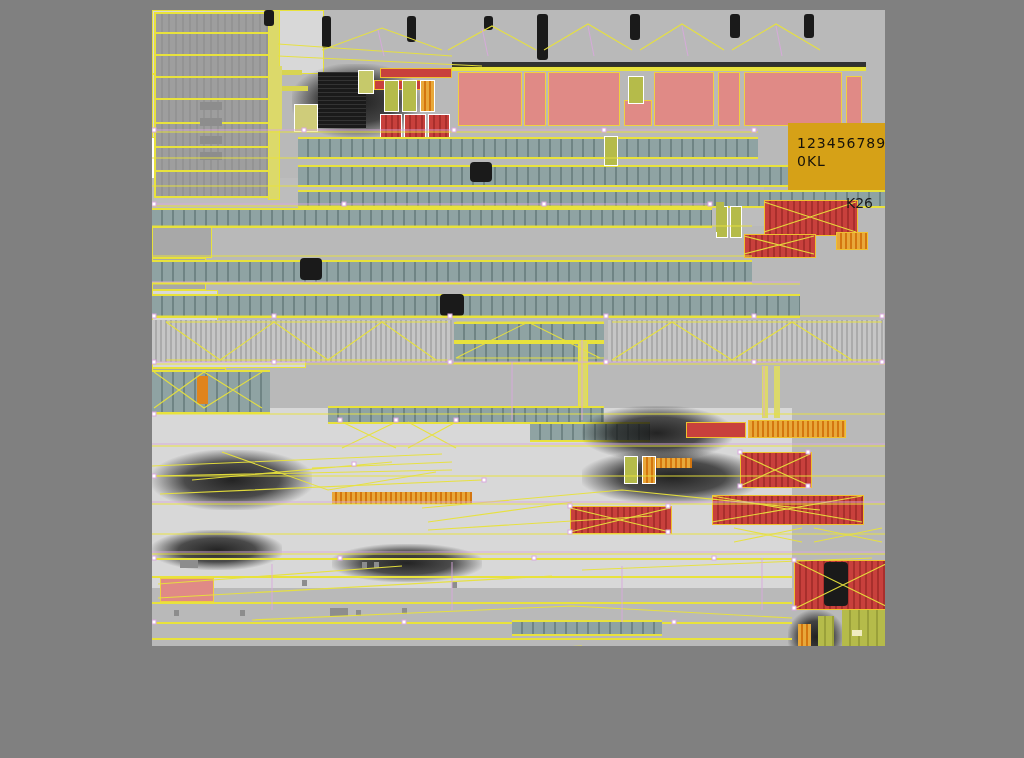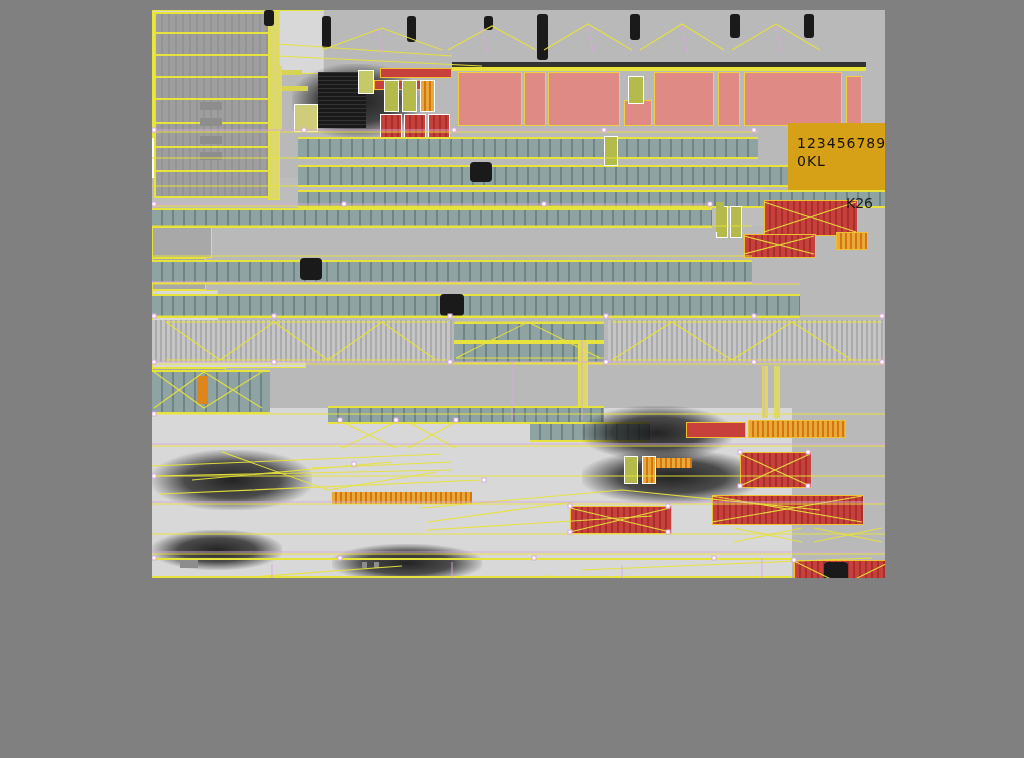--- a/index.html
+++ b/index.html
@@ -1,18 +1,18 @@
 <!DOCTYPE html>
 <html><head>
 <meta charset="utf-8">
 <style>
   html,body{margin:0;padding:0;background:#808080;}
   body{width:1024px;height:758px;overflow:hidden;font-family:"Liberation Sans",sans-serif;}
   #stage{position:relative;width:1024px;height:758px;background:#808080;}
-  #canvas{position:absolute;left:152px;top:10px;width:733px;height:568px;background:#b9b9b9;overflow:hidden;}
+  #canvas{position:absolute;left:152px;top:10px;width:733px;height:636px;background:#b9b9b9;overflow:hidden;}
   .dk{background:#a8a8a8;}
   .md{background:#bdbdbd;}
   .lt{background:#d8d8d8;}
   .ylin{position:absolute;background:#e8e23c;height:2px;}
   .ythk{position:absolute;background:#efe85a;}
   .salmon{position:absolute;background:#e08a86;border:1px solid #f0d040;}
   .red{position:absolute;background:#c8403c;border:1px solid #f0c030;}
   .teal{position:absolute;background:#8fa3a3;border-top:2px solid #e8e23c;border-bottom:2px solid #e8e23c;}
   .olive{position:absolute;background:#b5bb4a;}
   .orange{position:absolute;background:#e0841c;}

